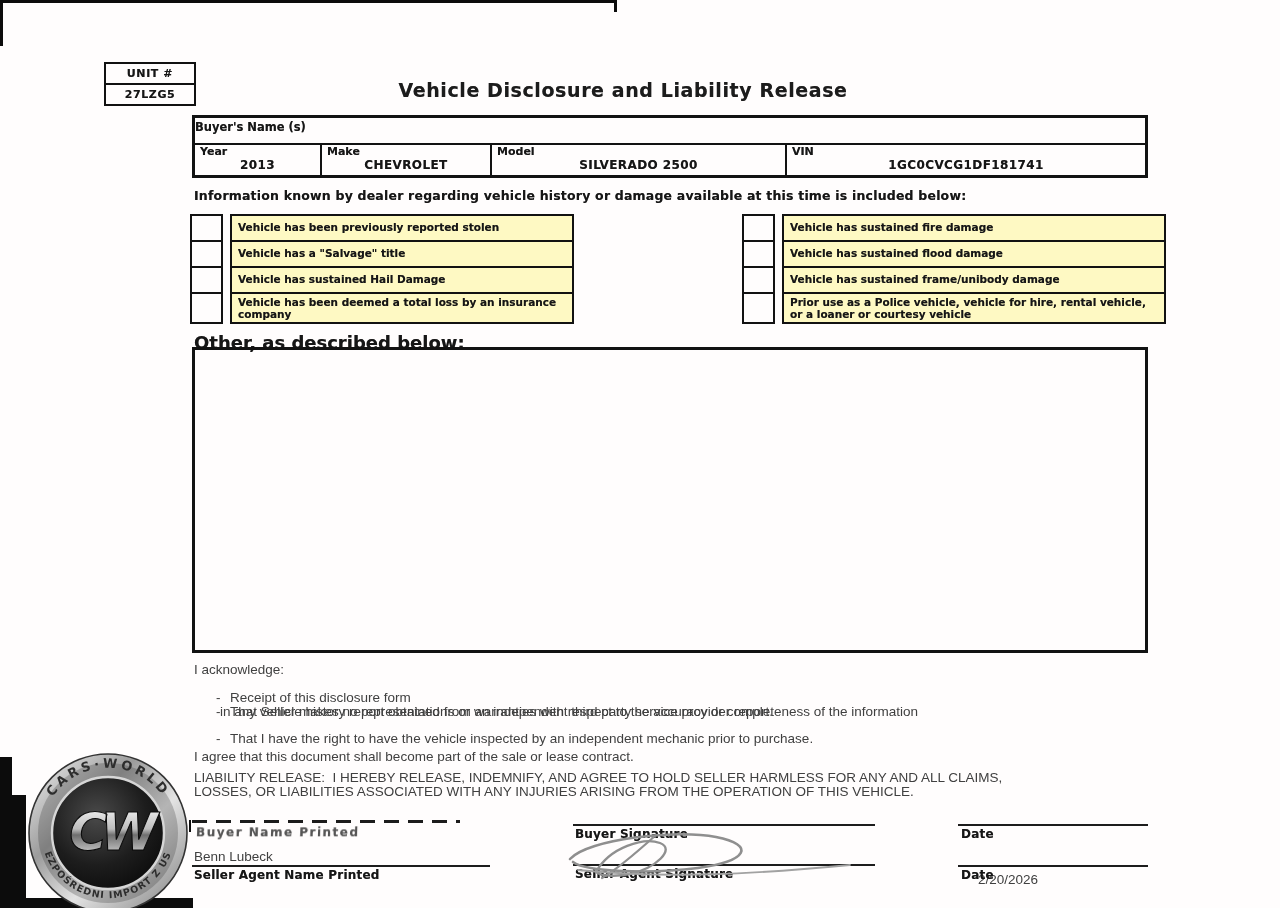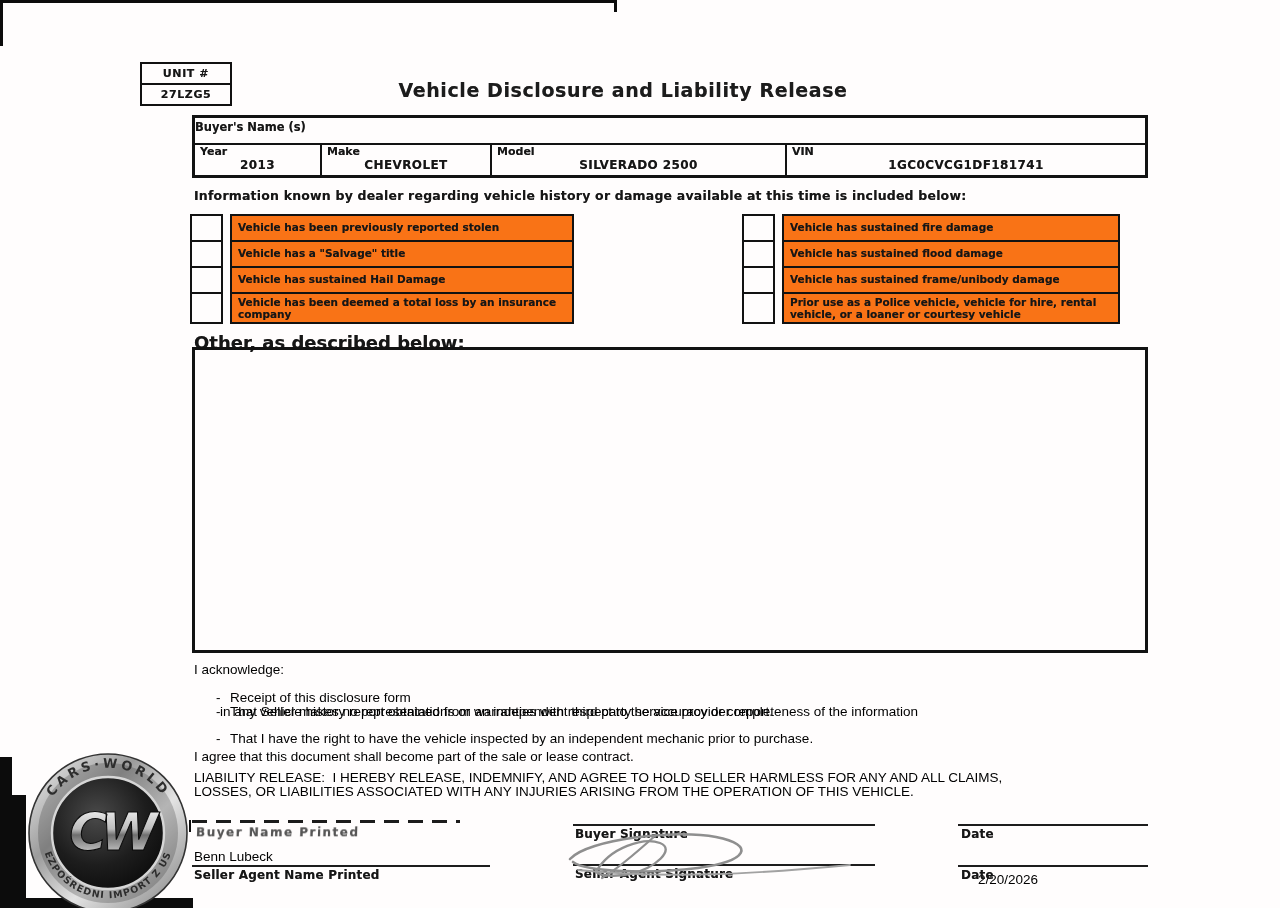--- a/index.html
+++ b/index.html
@@ -1,41 +1,41 @@
 <!DOCTYPE html>
 <html><head>
 <meta charset="utf-8">
 <style>
   html,body{margin:0;padding:0;}
   body{background:#e9e9e9;}
   #page{position:relative;width:1280px;height:908px;background:#fffdfd;overflow:hidden;
         font-family:"DejaVu Sans","Liberation Sans",sans-serif;color:#161616;}
   .abs{position:absolute;}
   .v{font-family:"DejaVu Sans",sans-serif;text-shadow:0 0 .4px rgba(25,25,25,.55);}
-  .c{font-family:"Liberation Sans",sans-serif;color:#000000;}
+  .c{font-family:"Liberation Sans",sans-serif;color:#404040;}
   
   .unitbox{border:2px solid #111;background:#fffdfd;}
   .unitbox .cell{text-align:center;font-weight:700;font-size:11px;letter-spacing:.6px;line-height:19px;}
   .unitbox .divider{height:0;border-top:2px solid #111;}
   
   .title{font-size:19px;font-weight:700;letter-spacing:.6px;text-align:center;color:#1c1c1c;}
   
   .vtable{border:3px solid #121212;box-sizing:border-box;background:transparent;}
   .vrow1{height:27px;border-bottom:2px solid #121212;padding:2px 0;box-sizing:border-box;
          font-size:11.5px;font-weight:600;}
   .vrow2{display:flex;height:31px;}
   .vcell{box-sizing:border-box;border-right:2px solid #121212;padding:1px 5px;display:flex;flex-direction:column;}
   .vcell:last-child{border-right:none;}
   .vlabel{font-size:11px;font-weight:600;line-height:12px;}
   .vvalue{font-size:12px;font-weight:600;text-align:center;letter-spacing:.4px;line-height:15px;}
   .introline{font-size:12.5px;font-weight:600;letter-spacing:.2px;}
   
   .cb{box-sizing:border-box;border:2px solid #121212;background:#fffdfd;}
   .ckrow{box-sizing:border-box;border:2px solid #121212;padding:2px 6px;font-size:10.5px;font-weight:700;
-         line-height:11.5px;display:flex;align-items:center;background:#f97316;}
+         line-height:11.5px;display:flex;align-items:center;background:#fef9c3;}
   .ckrow.wrap{align-items:flex-start;padding-top:3px;}
   .otherlabel{font-size:18px;font-weight:700;}
   .bigbox{border:3px solid #121212;box-sizing:border-box;}
   
   .p{font-size:13.5px;line-height:14px;white-space:pre-wrap;}
   .bullet{display:inline-block;width:14px;}
   
   .sigline{height:0;border-top:2px solid #1d1d1d;}
   .dashline{height:3px;background:repeating-linear-gradient(90deg,#1c1c1c 0 15px,transparent 15px 24px);}
   .siglabel{font-size:12px;font-weight:600;letter-spacing:.2px;}
@@ -49,21 +49,21 @@
 
 <div id="page">
 
   <div class="abs artifact" style="left:0;top:0;width:617px;height:3px;"></div>
   <div class="abs artifact" style="left:614px;top:0;width:3px;height:12px;"></div>
   <div class="abs artifact" style="left:0;top:0;width:3px;height:46px;"></div>
   <div class="abs artifact" style="left:0;top:757px;width:12px;height:151px;"></div>
   <div class="abs artifact" style="left:0;top:795px;width:26px;height:113px;"></div>
   <div class="abs artifact" style="left:0;top:898px;width:193px;height:10px;"></div>
 
-  <div class="abs unitbox v" style="left:104px;top:62px;width:88px;margin-left:36px;">
+  <div class="abs unitbox v" style="left:104px;top:62px;width:88px;">
     <div class="cell">UNIT #</div>
     <div class="divider"></div>
     <div class="cell">27LZG5</div>
   </div>
 
   <div class="abs title v" style="left:192px;top:79px;width:862px;">Vehicle Disclosure and Liability Release</div>
 
   <div class="abs vtable" style="left:192px;top:115px;width:956px;height:63px;">
     <div class="vrow1 v">
       <span>Buyer's Name (s)</span>
@@ -104,21 +104,21 @@
     <div class="ckrow wrap v" style="height:32px;margin-top:-2px;">Vehicle has been deemed a total loss by an insurance company</div>
   </div>
 
   <div class="abs" style="left:742px;top:214px;width:33px;">
     <div class="cb" style="height:28px;"></div>
     <div class="cb" style="height:28px;margin-top:-2px;"></div>
     <div class="cb" style="height:28px;margin-top:-2px;"></div>
     <div class="cb" style="height:32px;margin-top:-2px;"></div>
   </div>
 
-  <div class="abs" style="left:782px;top:214px;width:338px;">
+  <div class="abs" style="left:782px;top:214px;width:384px;">
     <div class="ckrow v" style="height:28px;">Vehicle has sustained fire damage</div>
     <div class="ckrow v" style="height:28px;margin-top:-2px;">Vehicle has sustained flood damage</div>
     <div class="ckrow v" style="height:28px;margin-top:-2px;">Vehicle has sustained frame/unibody damage</div>
     <div class="ckrow wrap v" style="height:32px;margin-top:-2px;">Prior use as a Police vehicle, vehicle for hire, rental vehicle, or a loaner or courtesy vehicle</div>
   </div>
 
   <div class="abs otherlabel v" style="left:194px;top:332px;">Other, as described below:</div>
   <div class="abs bigbox" style="left:192px;top:347px;width:956px;height:306px;"></div>
 
   <div class="abs p c" style="left:194px;top:663px;width:900px;">I acknowledge:</div>

